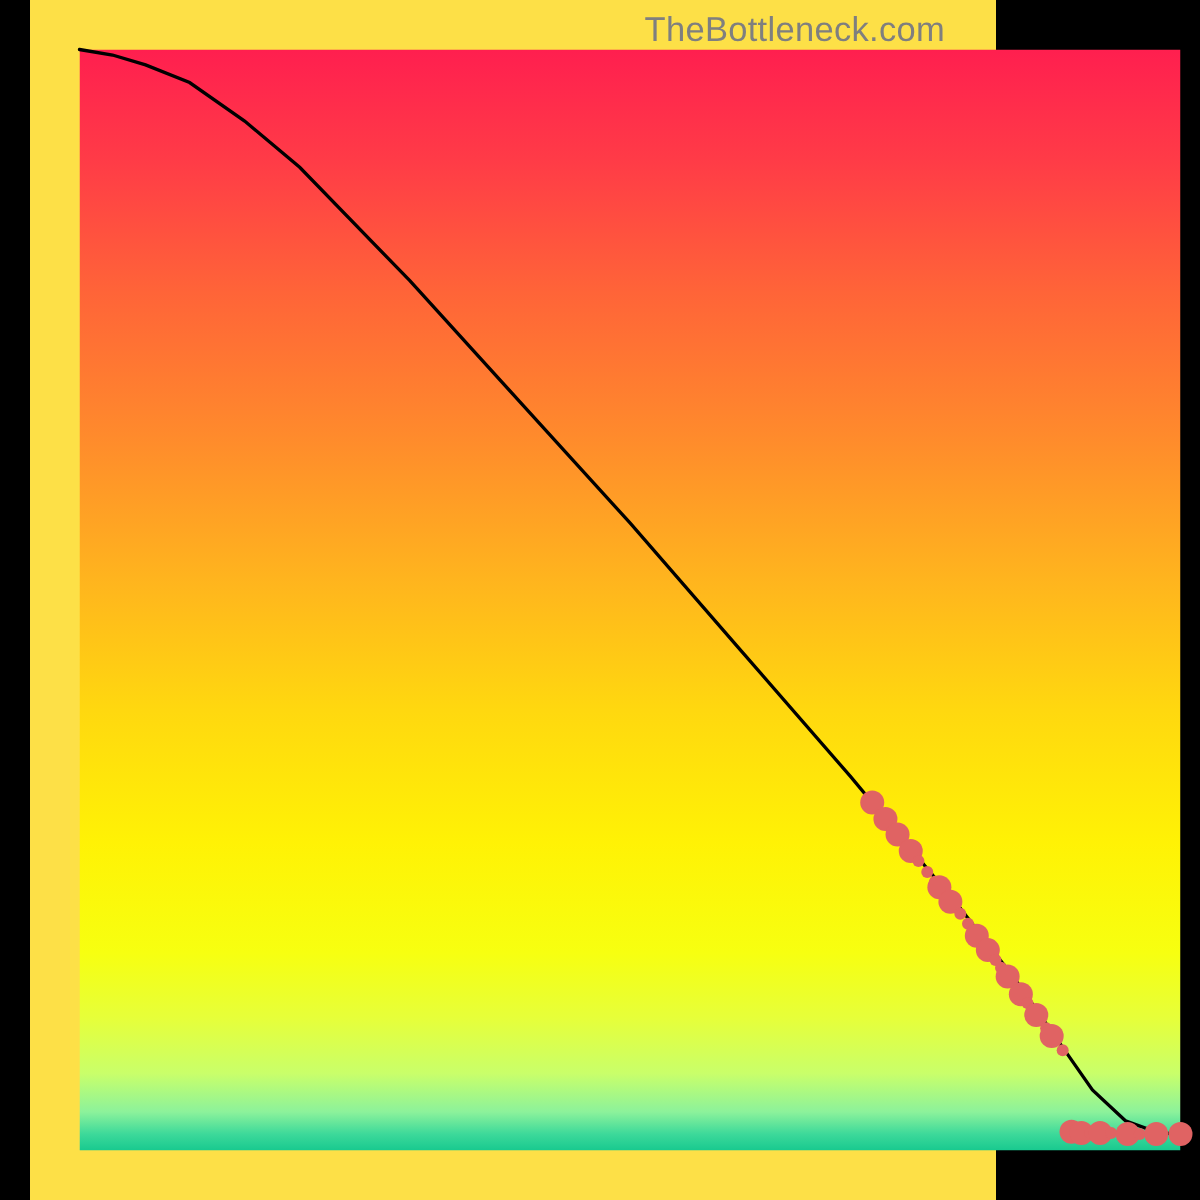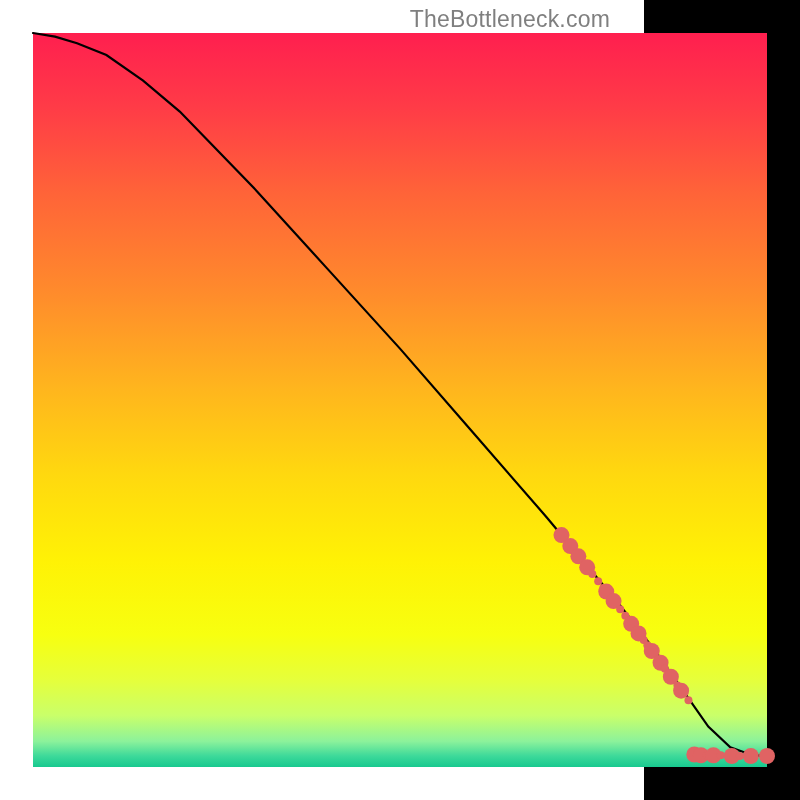--- a/index.html
+++ b/index.html
@@ -7,21 +7,22 @@
     width: 800px;
     height: 800px;
     background: #000;
     overflow: hidden;
     font-family: Arial, Helvetica, sans-serif;
   }
   .stage {
     position: relative;
     width: 644px;
     height: 800px;
-    background: #ffffff;
+    background: #fde047;
+    margin-left: 20px;
   }
   .plot-bg {
     position: absolute;
     left: 33px;
     top: 33px;
     width: 734px;
     height: 734px;
   }
   .watermark {
     position: absolute;

